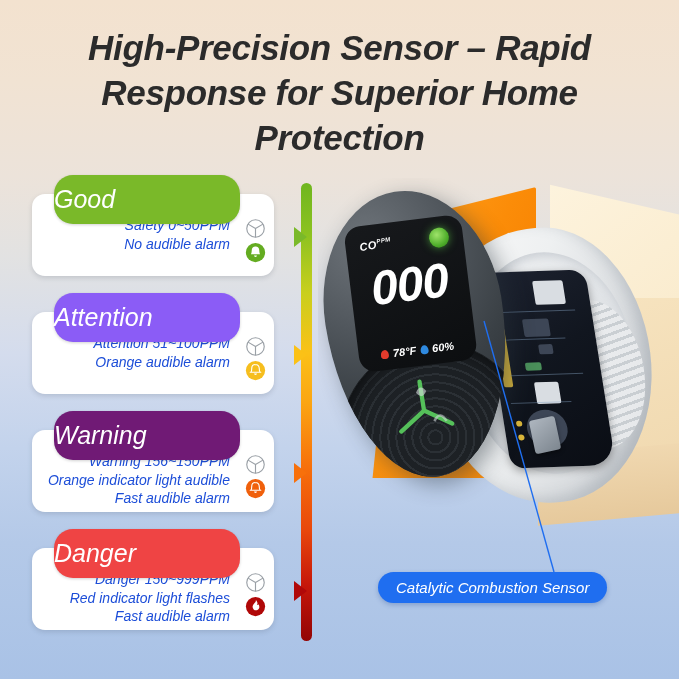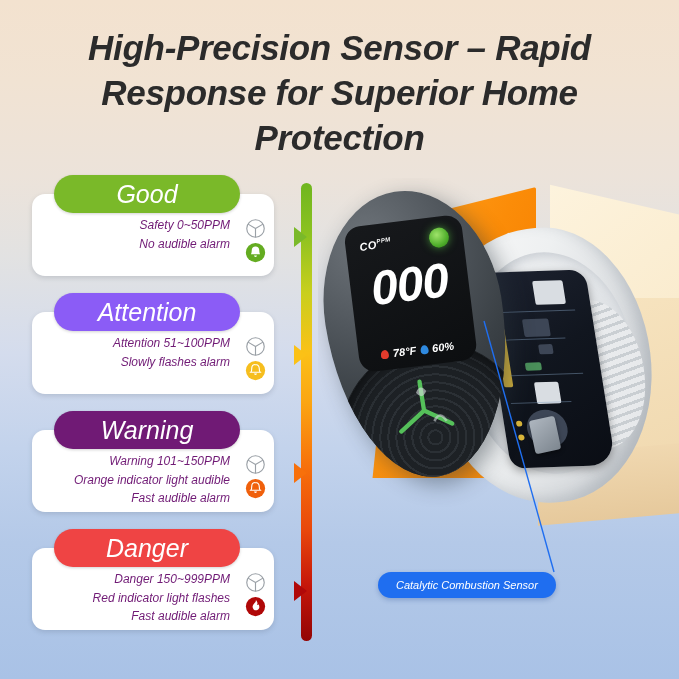--- a/index.html
+++ b/index.html
@@ -24,40 +24,40 @@
     letter-spacing:-0.3px;
     padding:0 36px;
     box-sizing:border-box;
   }
 
   
   .cards{position:absolute;left:32px;top:175px;width:252px;}
   .card-block{position:relative;height:118px;}
   .pill{
     position:absolute;left:22px;top:0;
-    width:186px;height:38px;
+    width:186px;height:49px;
     border-radius:19px;
-    display:flex;align-items:center;justify-content:center;
+    display:flex;align-items:center;
     color:#ffffff;font-size:25px;font-weight:normal;
     z-index:3;
     box-shadow:0 1px 3px rgba(0,0,0,.18);
   }
   .card{
     position:absolute;left:0;top:19px;
     width:242px;height:82px;
     background:#ffffff;border-radius:13px;
     box-shadow:0 2px 5px rgba(60,70,90,.18);
     z-index:2;
     box-sizing:border-box;
     padding:22px 44px 0 8px;
   }
   .card .line{
     text-align:right;
-    font-size:12px;line-height:18.5px;
-    color:#701a75;white-space:nowrap;
+    font-size:14px;line-height:18.5px;
+    color:#1d4ed8;white-space:nowrap;
   }
   .icons{
     position:absolute;right:8px;top:24px;
     display:flex;flex-direction:column;align-items:center;gap:3px;
   }
   .ico{width:21px;height:21px;display:block;}
   .arrow{
     position:absolute;left:262px;top:52px;
     width:0;height:0;
     border-top:10px solid transparent;
@@ -202,21 +202,21 @@
   .dot-blue{width:8px;height:9px;background:#2f8ae0;border-radius:50% 50% 50% 50%/60% 60% 40% 40%;}
 
   .ymark{position:absolute;left:38px;bottom:26px;width:92px;height:86px;}
 
   
   .callout-line{position:absolute;left:0;top:0;width:361px;height:501px;pointer-events:none;}
   .callout{
     position:absolute;left:60px;top:394px;
     background:#1f6ef0;color:#fff;
     border-radius:16px;padding:7px 18px;
-    font-size:11px;white-space:nowrap;
+    font-size:15px;white-space:nowrap;
     box-shadow:0 2px 5px rgba(20,60,140,.28);
   }
 </style>
 </head>
 <body>
 
 <div id="stage">
 
   <div class="title">High-Precision Sensor – Rapid Response for Superior Home Protection</div>
 
@@ -240,42 +240,42 @@
       </div>
       <div class="pill" style="background:#7ab929">
         <span>Good</span>
       </div>
       <div class="arrow" style="border-left-color:#7ab929"></div>
     </div>
 
     <div class="card-block">
       <div class="card">
         <div class="line">Attention 51~100PPM</div>
-        <div class="line">Slowly flashes alarm</div>
+        <div class="line">Orange audible alarm</div>
         <div class="icons">
           <svg class="ico" viewBox="0 0 24 24">
             <circle cx="12" cy="12" r="10" fill="none" stroke="#9aa0a6" stroke-width="1.3"></circle>
             <path d="M12 12 L12 22 M12 12 L3.5 7 M12 12 L20.5 7" stroke="#9aa0a6" stroke-width="1.3" fill="none"></path>
           </svg>
           <svg class="ico" viewBox="0 0 24 24">
             <circle cx="12" cy="12" r="11" fill="#f6be1e"></circle>
             <path d="M12 5.2c-2.6 0-4.3 1.9-4.3 4.4 0 3.4-1.1 4.4-1.1 4.4h10.8s-1.1-1-1.1-4.4c0-2.5-1.7-4.4-4.3-4.4z" fill="none" stroke="#ffffff" stroke-width="1.3"></path>
             <path d="M10.3 15.4h3.4a1.7 1.7 0 0 1-3.4 0z" fill="#ffffff"></path>
           </svg>
         </div>
       </div>
       <div class="pill" style="background:#8b5cf6">
         <span>Attention</span>
       </div>
       <div class="arrow" style="border-left-color:#fbc117"></div>
     </div>
 
     <div class="card-block">
       <div class="card">
-        <div class="line">Warning 101~150PPM</div>
+        <div class="line">Warning 156~150PPM</div>
         <div class="line">Orange indicator light audible</div>
         <div class="line">Fast audible alarm</div>
         <div class="icons">
           <svg class="ico" viewBox="0 0 24 24">
             <circle cx="12" cy="12" r="10" fill="none" stroke="#9aa0a6" stroke-width="1.3"></circle>
             <path d="M12 12 L12 22 M12 12 L3.5 7 M12 12 L20.5 7" stroke="#9aa0a6" stroke-width="1.3" fill="none"></path>
           </svg>
           <svg class="ico" viewBox="0 0 24 24">
             <circle cx="12" cy="12" r="11" fill="#f0600c"></circle>
             <path d="M12 5.2c-2.6 0-4.3 1.9-4.3 4.4 0 3.4-1.1 4.4-1.1 4.4h10.8s-1.1-1-1.1-4.4c0-2.5-1.7-4.4-4.3-4.4z" fill="none" stroke="#ffffff" stroke-width="1.3"></path>

